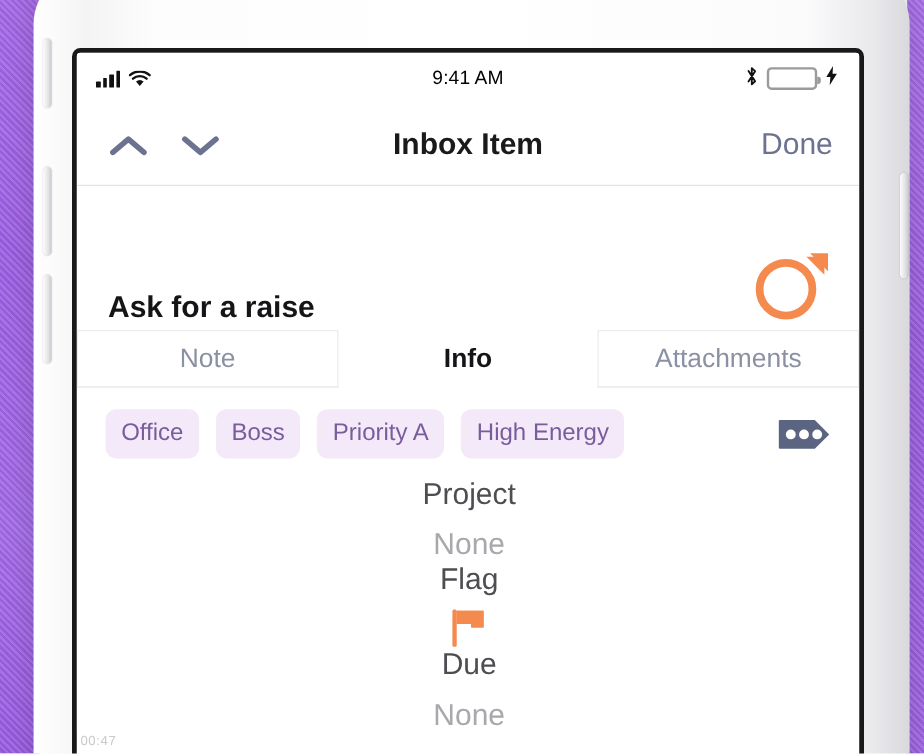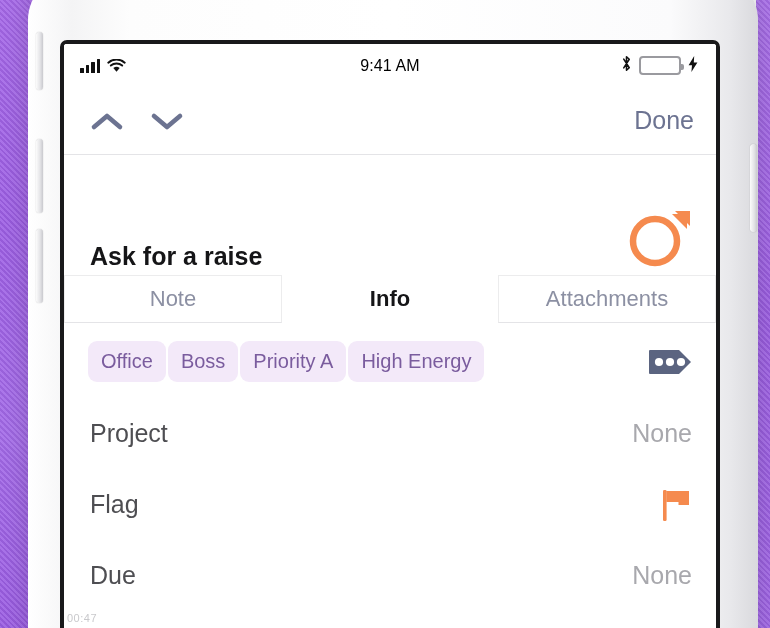--- a/index.html
+++ b/index.html
@@ -129,34 +129,34 @@
     border-bottom:1px solid #e4e4e7;
   }
   .tab.inactive + .tab.inactive { border-left:none;justify-content:flex-end; }
   .tab.active {
     color:#151517; font-weight:bold;
     border-bottom:1px solid transparent;
   }
 
   
   .tags-row {
-    display:flex; align-items:center; gap:2px;
+    display:flex; align-items:center; gap:14px;
     padding:18px 22px 16px 24px;
   }
   .pill {
     background:#f3e9f9; color:#7a5c9e;
     border-radius:9px; padding:9px 13px;
     font-size:20px; white-space:nowrap; cursor:pointer;
   }
   .tag-icon { margin-left:auto; width:48px; height:30px; position:relative; cursor:pointer; }
 
   
   .field-row {
     display:flex; align-items:center; justify-content:space-between;
-    padding:0 24px 0 26px; height:71px;
+    padding:0 24px 0 26px; height:71px;flex-direction:column;
   }
   .field-label { font-size:25px; color:#4e4e52; }
   .field-value { font-size:25px; color:#a8a8ad; }
   .flag-icon { width:30px; height:34px; position:relative; }
 
   
   .video-ts {
     position:absolute; left:67px; bottom:4px;
     font-size:11px; color:#c9c9cc; letter-spacing:.5px;
     font-family:Liberation Sans, sans-serif;
@@ -220,20 +220,21 @@
         <svg viewBox="0 0 34 22" width="34" height="22">
           <path d="M4 17 L17 6 L30 17" stroke="#6c7391" stroke-width="4.6" fill="none" stroke-linecap="round" stroke-linejoin="round"></path>
         </svg>
       </span>
       <span class="chev">
         <svg viewBox="0 0 34 22" width="34" height="22">
           <path d="M4 6 L17 17 L30 6" stroke="#6c7391" stroke-width="4.6" fill="none" stroke-linecap="round" stroke-linejoin="round"></path>
         </svg>
       </span>
     </div>
+    <div class="nav-title">Inbox Item</div>
     <div class="nav-done">Done</div>
   </div>
 
   <div class="content">
 
     <div class="item-title-row">
       <div class="item-title">Ask for a raise</div>
       <div class="status-circle">
         <svg viewBox="0 0 66 66" width="66" height="66">
           <circle cx="29" cy="36" r="22" stroke="#f58a4e" stroke-width="6.5" fill="none"></circle>

